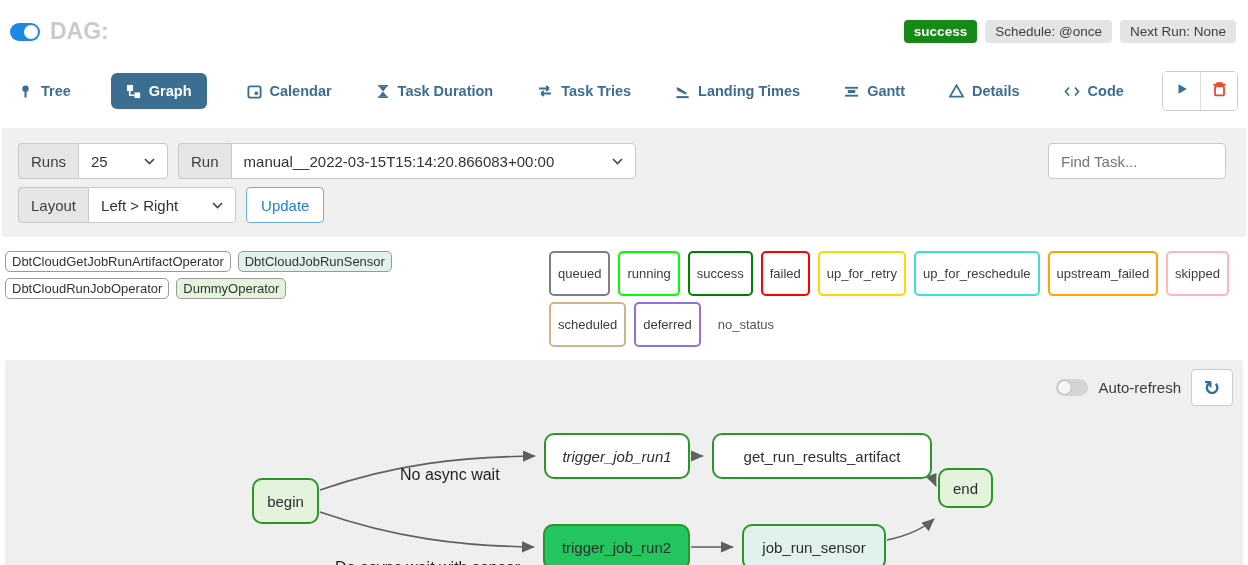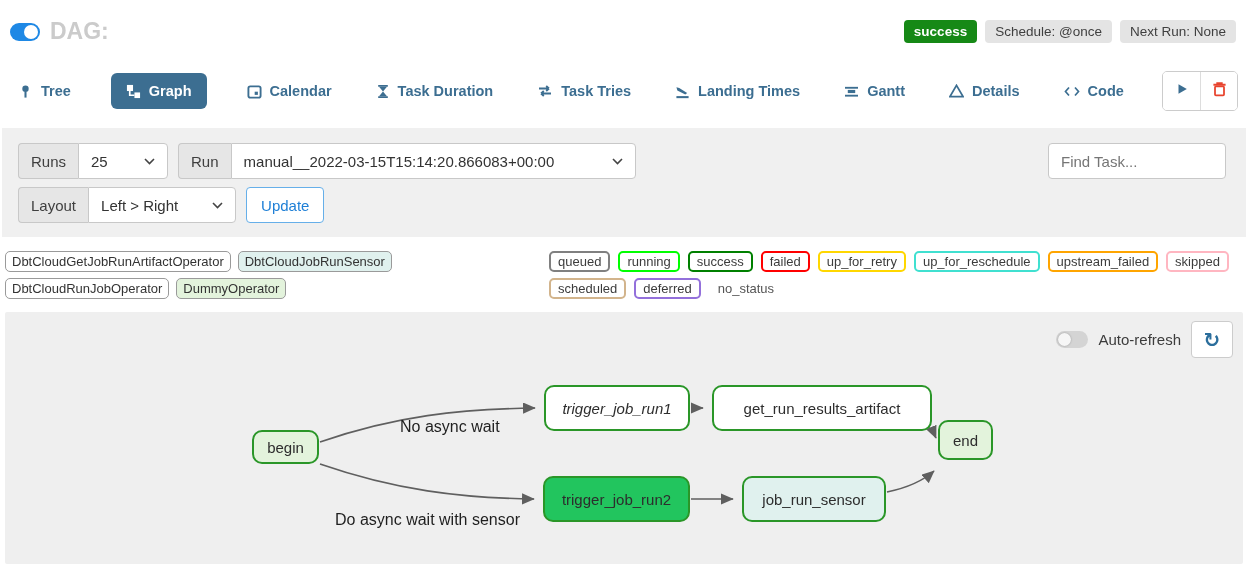--- a/index.html
+++ b/index.html
@@ -40,33 +40,33 @@
   .selectbox { display:flex; align-items:center; gap:14px; background:#fff; border:1px solid #c8c8c8; border-radius:0 4px 4px 0; padding:0 12px; font-size:15px; color:#333; cursor:pointer; }
   .selectbox svg { margin-left:auto; }
   .find-task { margin-left:auto; border-radius:4px !important; width:178px; margin-right:4px; }
   .update-btn { height:36px; padding:8px 14px; background:#fff; color:#1e7fd6; border:1px solid #66afe9; border-radius:4px; font-size:15px; font-family:inherit; cursor:pointer; }
 
   
   .legend { display:flex; margin:14px 5px 0 5px; align-items:flex-start; }
   .legend-ops { width:544px; display:flex; flex-wrap:wrap; gap:6px 7px; }
   .legend-states { flex:1; display:flex; flex-wrap:wrap; gap:6px 8px; align-items:center; }
   .op-badge { font-size:13px; padding:2px 6px; border:1px solid #9a9a9a; border-radius:5px; color:#333; white-space:nowrap; }
-  .st-badge { font-size:13px; padding:1px 7px; border:2px solid #808080; border-radius:5px; background:#fff; color:#3c3c3c; white-space:nowrap; }
+  .st-badge { font-size:13px; padding:13px 7px; border:2px solid #808080; border-radius:5px; background:#fff; color:#3c3c3c; white-space:nowrap; }
   .st-badge.no-border { border-color:transparent; background:transparent; color:#555; }
 
   
   .graph-panel { position:relative; margin:13px 5px 0 5px; height:252px; background:#efefef; border-radius:2px; }
   .graph-controls { position:absolute; top:9px; right:10px; display:flex; align-items:center; gap:10px; }
   .toggle.off { background:#d4d4d4; width:32px; height:17px; }
   .toggle.off .knob { left:2px; right:auto; width:13px; height:13px; background:#f6f6f6; box-shadow:0 0 2px rgba(0,0,0,.3); }
   .autorefresh-label { font-size:15px; color:#3c3c3c; }
   .refresh-btn { width:42px; height:37px; background:#fff; border:1px solid #ccc; border-radius:4px; display:flex; align-items:center; justify-content:center; cursor:pointer; color:#2b6e9c; font-size:20px; font-weight:700; }
   .edges { position:absolute; left:0; top:0; width:100%; height:100%; }
   .node { position:absolute; display:flex; align-items:center; justify-content:center; border:2.5px solid #2a9628; border-radius:10px; background:#fff; font-size:15px; color:#2d2d2d; cursor:pointer; }
-  .n-begin { left:247px; top:118px; width:67px; height:34px; }
+  .n-begin { left:247px; top:118px; width:67px; height:46px; }
   .n-tj1   { left:539px; top:73px;  width:146px; height:46px;font-style:italic; }
   .n-grra  { left:707px; top:73px;  width:220px; height:46px; }
   .n-end   { left:933px; top:108px; width:55px;  height:40px; }
   .n-tj2   { left:538px; top:164px; width:147px; height:46px; }
   .n-jrs   { left:737px; top:164px; width:144px; height:46px; }
   .edge-label { position:absolute; font-size:16px; color:#1f1f1f; white-space:nowrap; }
   .el-0 { left:383px; top:106px;margin-left:12px; }
   .el-1 { left:330px; top:199px; }
 </style>
 </head>

